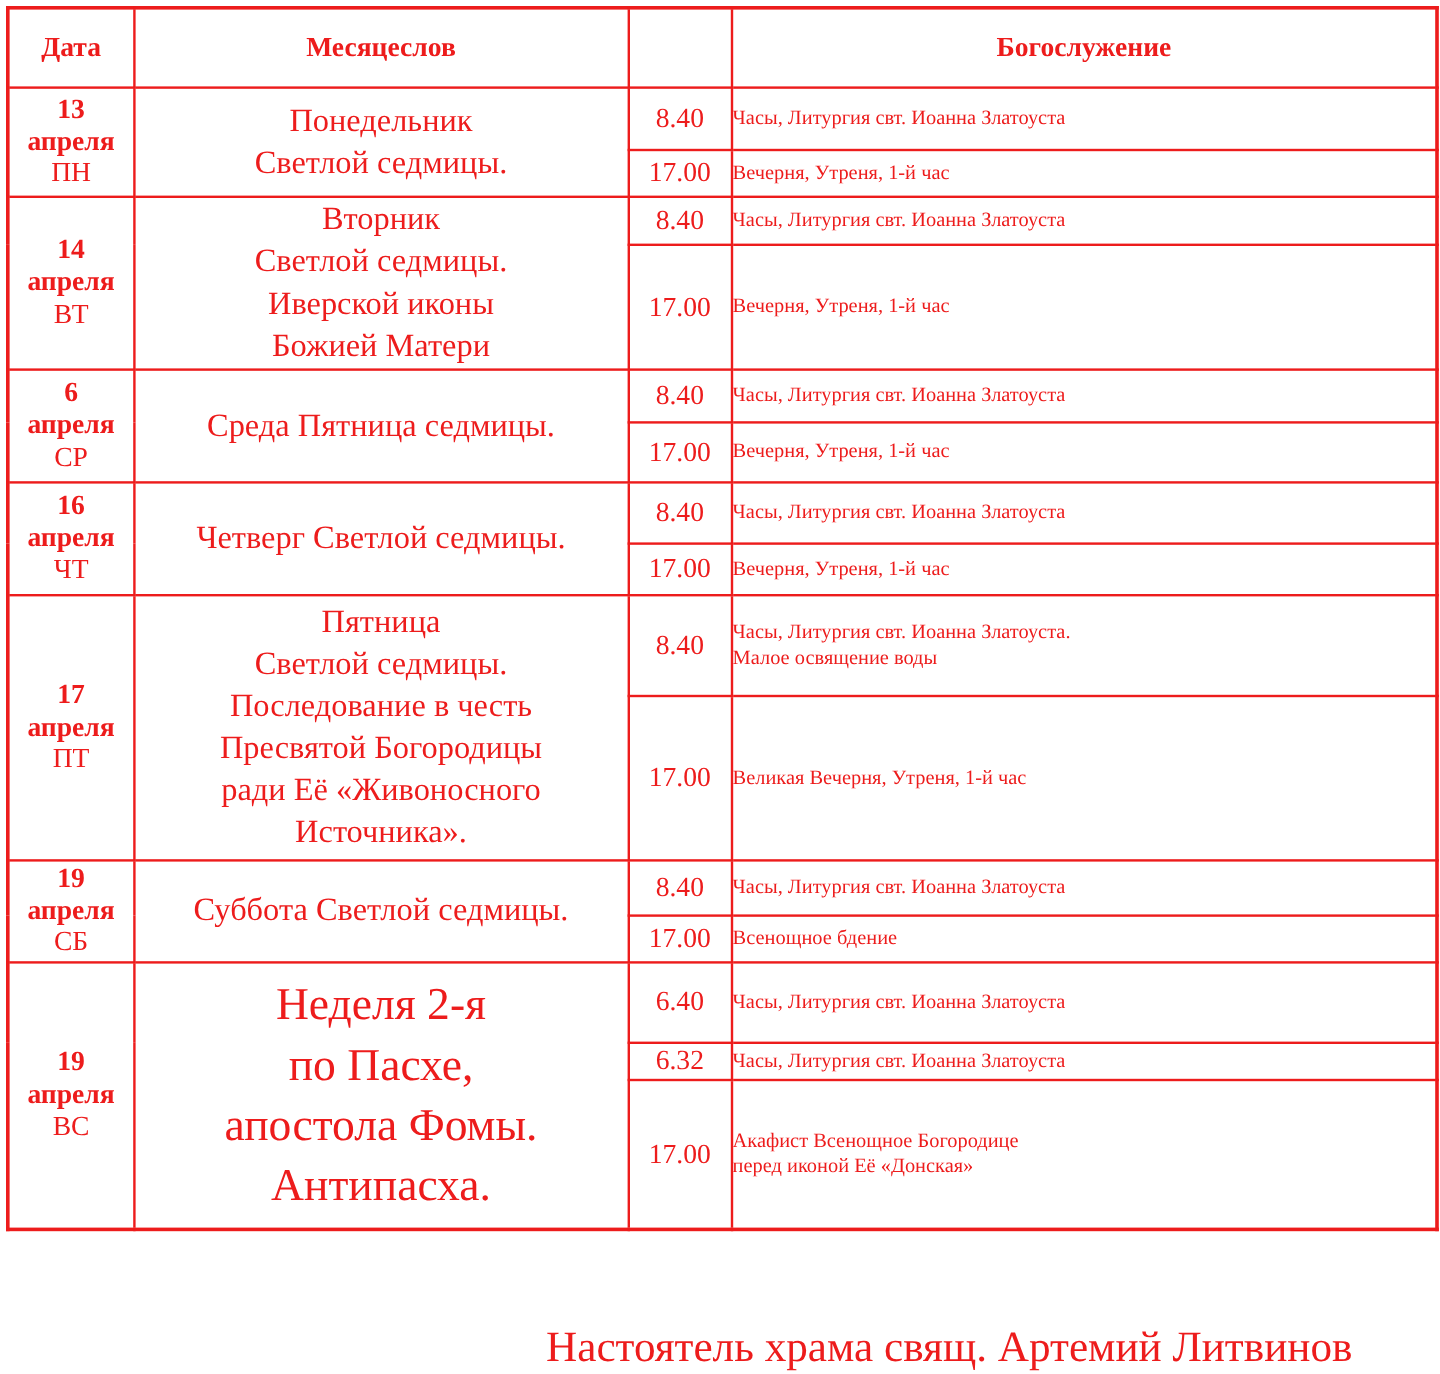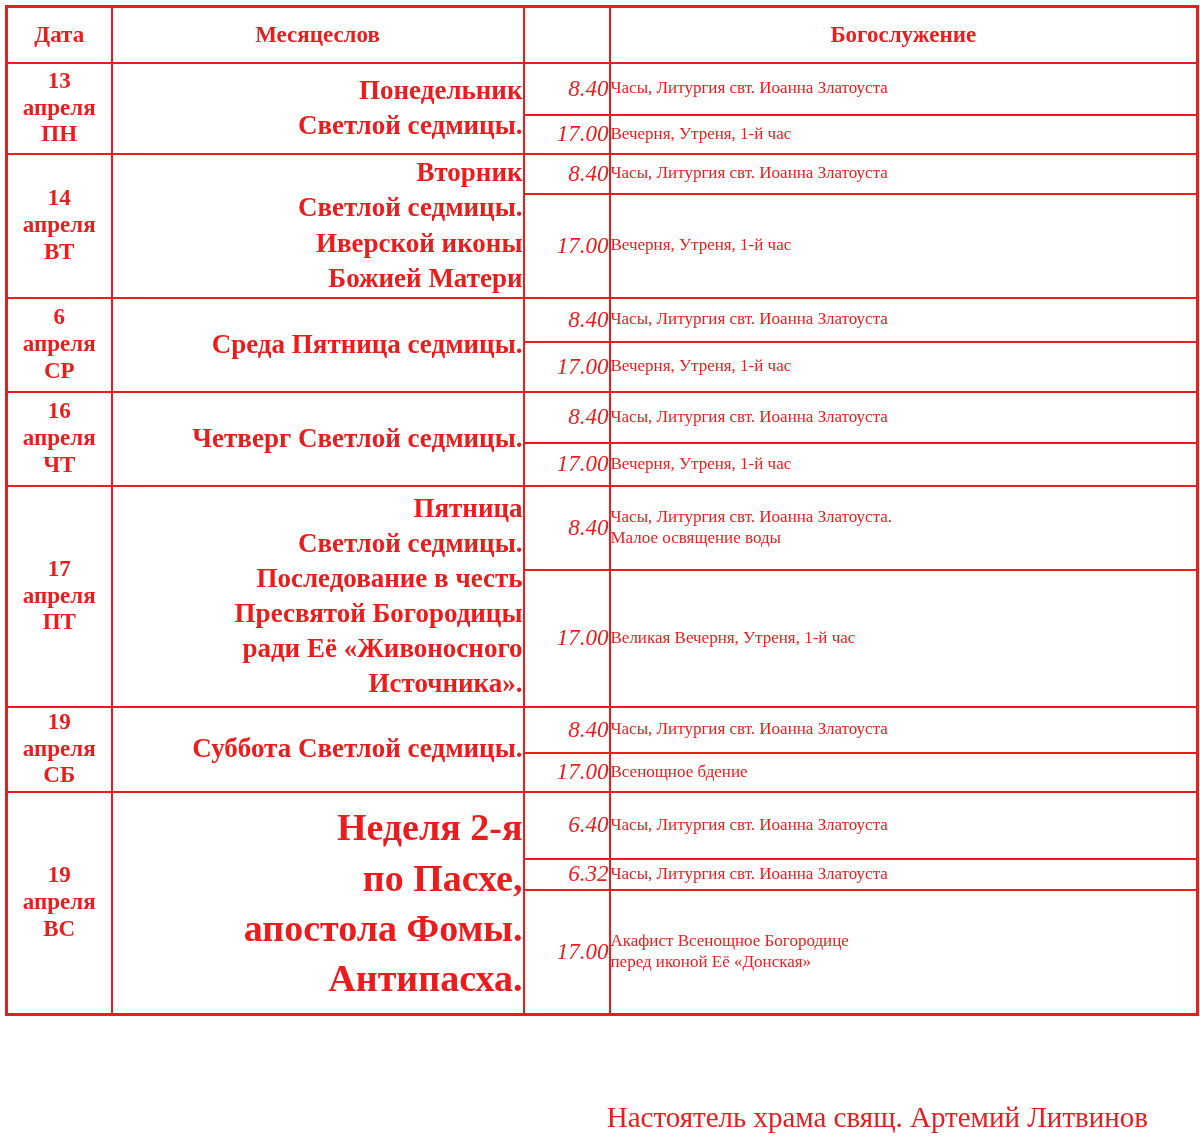--- a/index.html
+++ b/index.html
@@ -33,69 +33,68 @@
     font-weight: bold;
     text-align: center;
   }
   .date-cell {
     text-align: center;
     font-size: 23px;
     line-height: 1.17;
     margin-top: 16px;
   }
   .date-day, .date-month { font-weight: bold; }
-  .date-weekday { font-weight: bold; }
+  .date-weekday { font-weight: normal; }
   .menologion-cell {
-    font-weight: bold;
+    font-weight: normal;
     font-size: 27px;
     line-height: 1.3;
     padding: 2px 8px 2px 12px;
     white-space: pre-line;
-    text-align: right;
+    text-align: center;
   }
   .menologion-cell.big {
     font-size: 38px;
     line-height: 1.32;
     margin-left: 46px;
   }
   .time-cell {
-    text-align: right;
+    text-align: center;
     font-size: 23px;
     white-space: nowrap;
-    font-style: italic;
   }
   .service-cell {
     font-size: 17px;
     line-height: 1.22;
     padding: 2px 10px 2px 14px;
     white-space: pre-line;
     text-align: left;
   }
   .footer-signature {
     position: absolute;
     top: 1101px;
-    right: 52px;
-    font-size: 29px;
+    right: 73px;
+    font-size: 36px;
     white-space: nowrap;
     text-align: center;
   }
 </style>
 </head>
 <body style="color: rgb(237, 28, 28); background: rgb(255, 255, 255);">
 
 <table class="schedule">
   <colgroup>
     <col style="width:105px">
     <col style="width:412px">
     <col style="width:86px">
     <col style="width:588px">
   </colgroup>
 
   <thead>
-    <tr style="height:56px">
+    <tr style="height:66px">
       <th>Дата</th>
       <th>Месяцеслов</th>
       <th></th>
       <th>Богослужение</th>
     </tr>
   </thead>
 
   <tbody>
     <tr style="height:52px">
       <td class="date-cell" rowspan="2">

